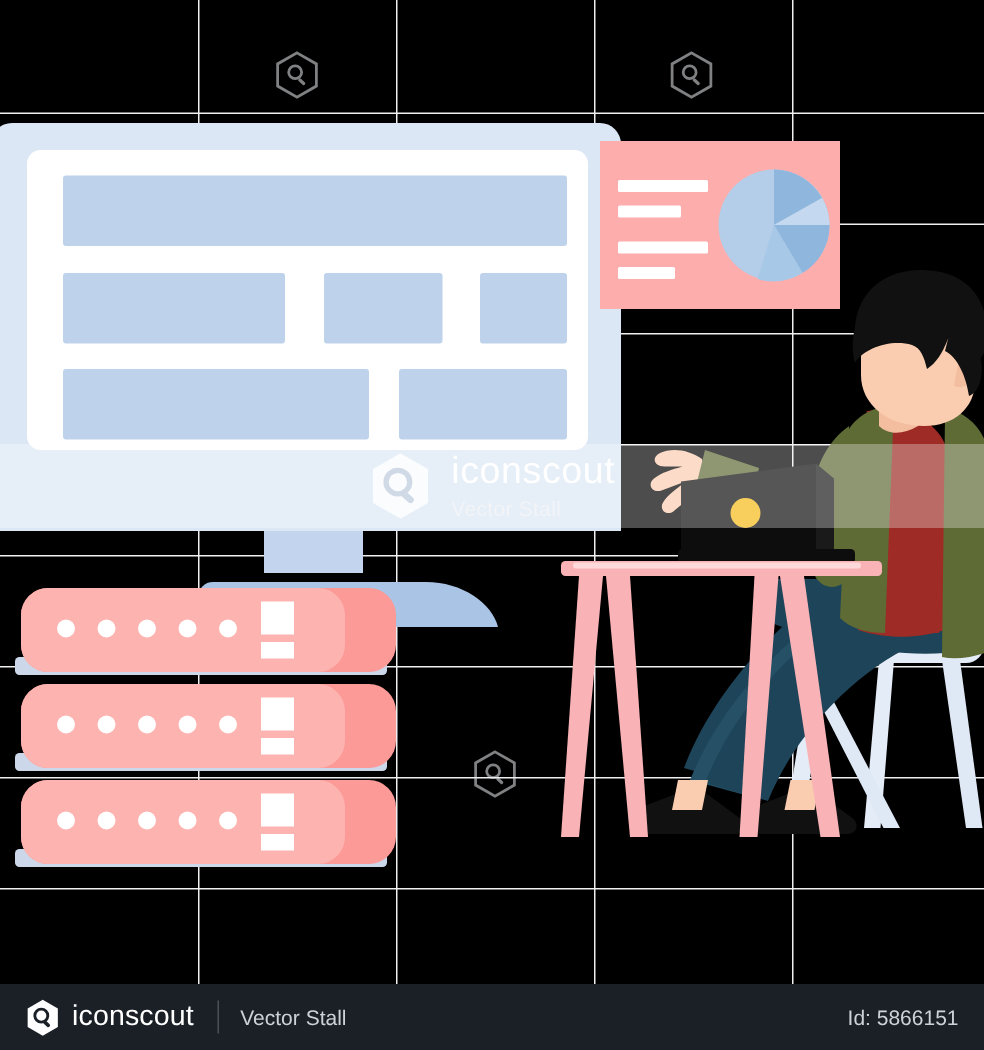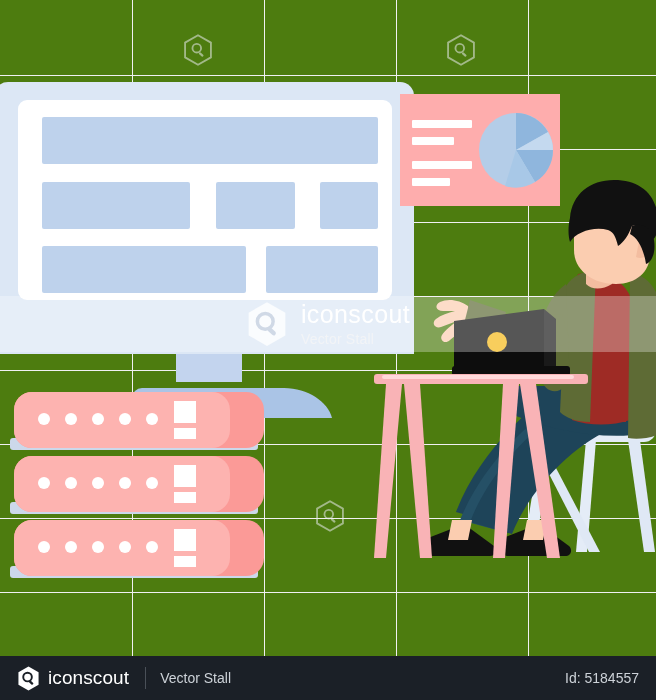--- a/index.html
+++ b/index.html
@@ -6,21 +6,21 @@
   html,body{margin:0;padding:0;background:#ffffff;}
   body{
     font-family:"Liberation Sans", sans-serif;
     -webkit-font-smoothing:antialiased;
   }
   #stage{
     position:relative;
     width:656px;
     height:700px;
     overflow:hidden;
-    background:#4d7c0f;
+    background:#000000;
   }
   
   #grid{
     position:absolute; left:0; top:0; width:656px; height:656px;
     pointer-events:none;
   }
   .gl-v{position:absolute;top:0;bottom:0;width:1px;background:#f0f0f2;}
   .gl-h{position:absolute;left:0;right:0;height:1px;background:#f0f0f2;}
 
   .wm-hex{position:absolute;width:30px;height:32px;opacity:.55;}
@@ -302,16 +302,16 @@
     <span class="f-logo">
       <svg viewBox="0 0 48 52" xmlns="http://www.w3.org/2000/svg">
         <path d="M24 1 L45 13 L45 39 L24 51 L3 39 L3 13 Z" fill="#ffffff"></path>
         <circle cx="22" cy="23" r="9" fill="none" stroke="#1b2027" stroke-width="4"></circle>
         <rect x="27" y="29" width="11" height="5" rx="2.5" transform="rotate(42 27 29)" fill="#1b2027"></rect>
       </svg>
     </span>
     <span class="f-brand">iconscout</span>
     <span class="f-div"></span>
     <span class="f-vendor">Vector Stall</span>
-    <span class="f-id">Id: 5184557</span>
+    <span class="f-id">Id: 5866151</span>
   </div>
 
 </div>
 
 </body></html>

